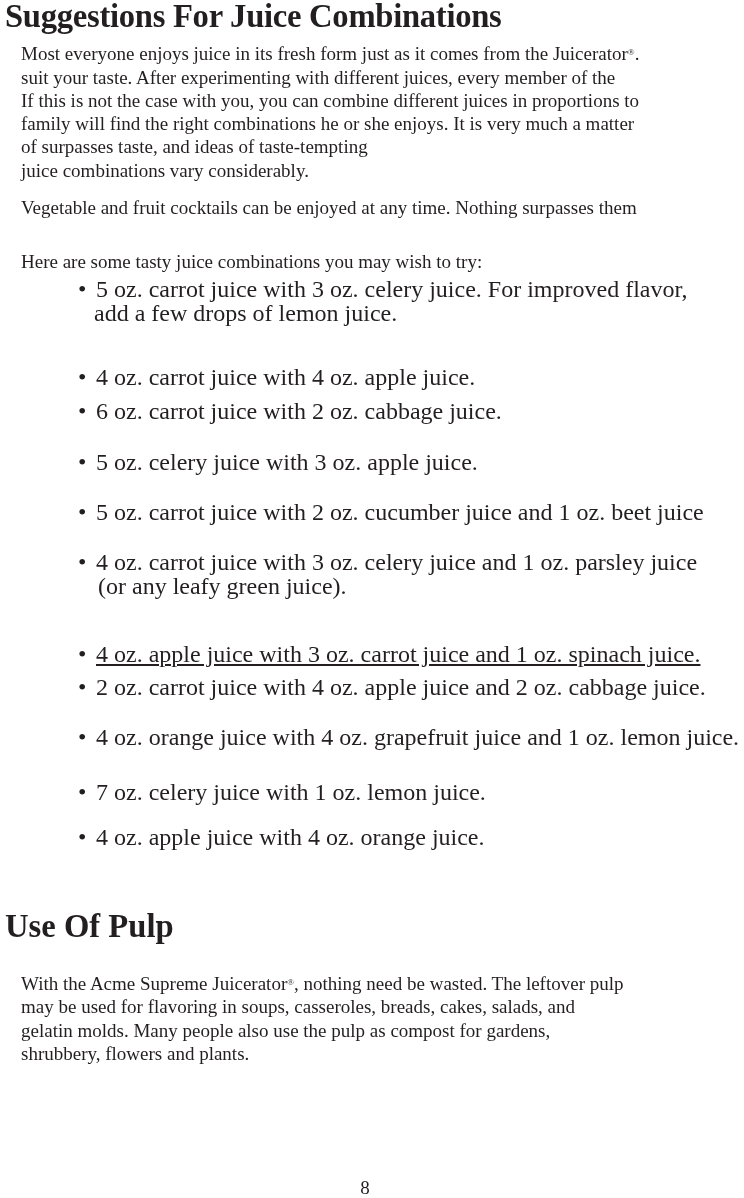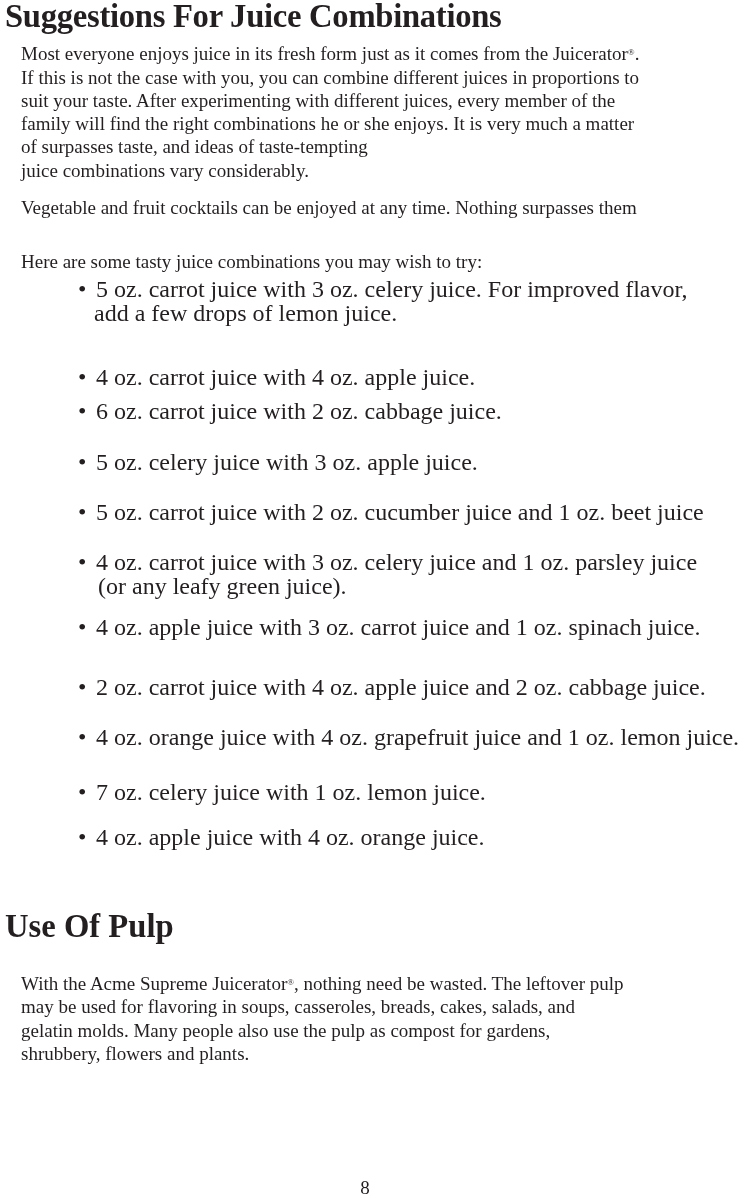--- a/index.html
+++ b/index.html
@@ -41,22 +41,22 @@
 </head>
 <body>
 
 <div class="page">
 
   <h1>Suggestions For Juice Combinations</h1>
 
   <div class="para" style="top:3px;">
     <span class="line" style="margin-top:0;">&nbsp;</span>
     <span class="line"><span>Most everyone enjoys juice in its fresh form just as it comes from the Juicerator</span><sup class="reg">®</sup><span>.</span></span>
+    <span class="line">suit your taste. After experimenting with different juices, every member of the</span>
     <span class="line">If this is not the case with you, you can combine different juices in proportions to</span>
-    <span class="line">suit your taste. After experimenting with different juices, every member of the</span>
     <span class="line">family will find the right combinations he or she enjoys. It is very much a matter</span>
     <span class="line">of surpasses taste, and ideas of taste-tempting</span>
     <span class="line">juice combinations vary considerably.</span>
   </div>
 
   <div class="para" style="top:180px;">
     <span class="line">Vegetable and fruit cocktails can be enjoyed at any time. Nothing surpasses them</span>
   </div>
 
   <div class="para" style="top:234px;">Here are some tasty juice combinations you may wish to try:</div>
@@ -75,21 +75,21 @@
     <li class="item" style="top:173px;">
       <span class="bullet">•</span><span>5 oz. celery juice with 3 oz. apple juice.</span>
     </li>
     <li class="item" style="top:223px;">
       <span class="bullet">•</span><span>5 oz. carrot juice with 2 oz. cucumber juice and 1 oz. beet juice</span>
     </li>
     <li class="item" style="top:273px;">
       <span class="bullet">•</span><span>4 oz. carrot juice with 3 oz. celery juice and 1 oz. parsley juice</span>
       <span class="cont" style="padding-left:20px;">(or any leafy green juice).</span>
     </li>
-    <li class="item" style="top:338px;">
+    <li class="item" style="top:365px;text-decoration:underline;">
       <span class="bullet">•</span><span>4 oz. apple juice with 3 oz. carrot juice and 1 oz. spinach juice.</span>
     </li>
     <li class="item" style="top:398px;">
       <span class="bullet">•</span><span>2 oz. carrot juice with 4 oz. apple juice and 2 oz. cabbage juice.</span>
     </li>
     <li class="item" style="top:448px;">
       <span class="bullet">•</span><span>4 oz. orange juice with 4 oz. grapefruit juice and 1 oz. lemon juice.</span>
     </li>
     <li class="item" style="top:503px;">
       <span class="bullet">•</span><span>7 oz. celery juice with 1 oz. lemon juice.</span>

